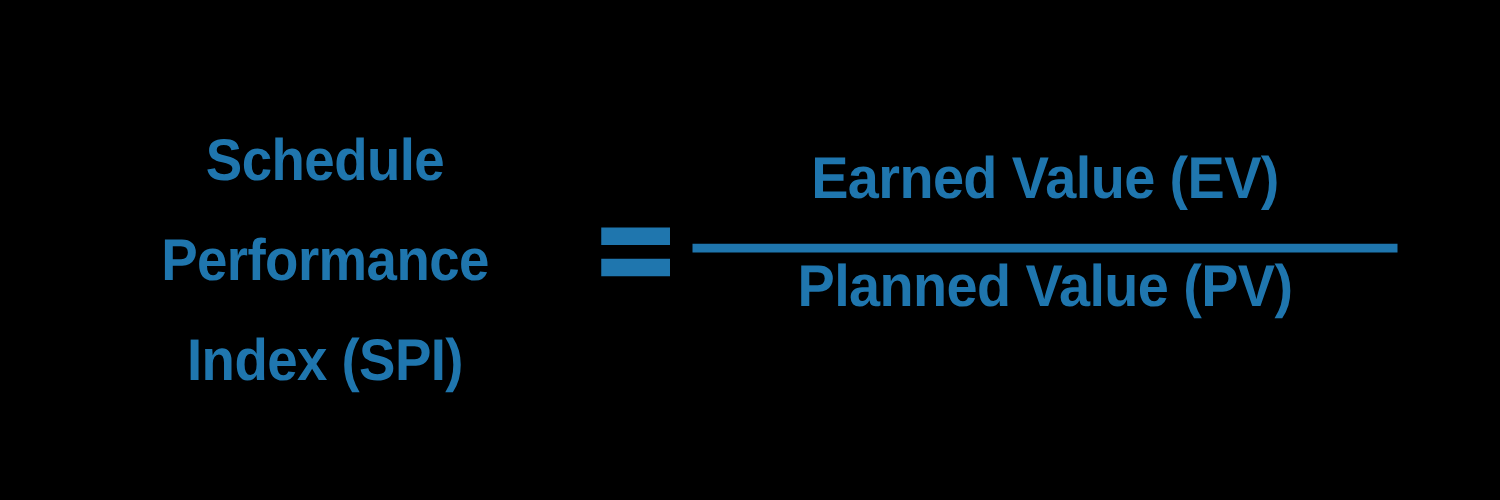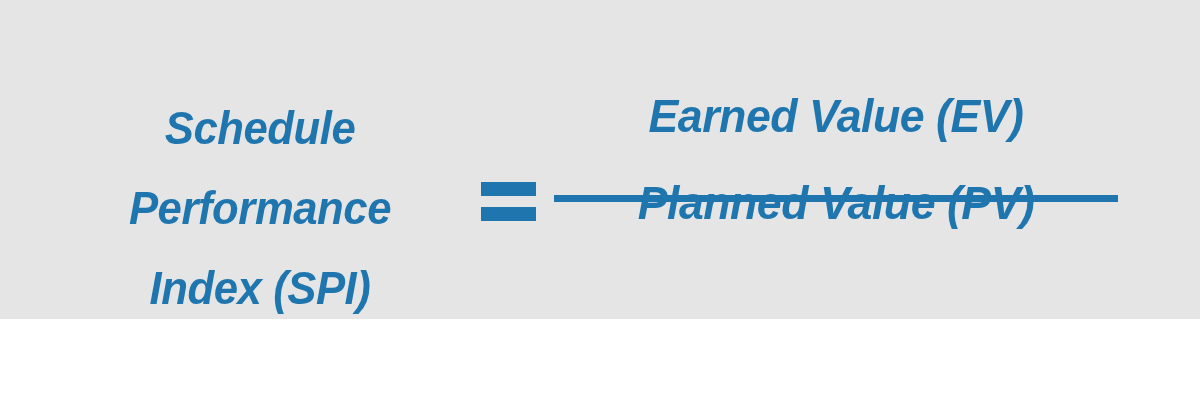--- a/index.html
+++ b/index.html
@@ -10,23 +10,22 @@
     width: 1200px;
     height: 400px;
     background: #ffffff;
     font-family: "Liberation Sans", "DejaVu Sans", sans-serif;
     overflow: hidden;
   }
 
   #formula-canvas {
     position: relative;
     width: 1200px;
-    height: 319px;
-    background: #e5e5e5;
-    font-style: italic;
+    height: 400px;
+    background: #000000;
   }
 
   
   .lhs {
     position: absolute;
     left: 60px;
     top: 88px;
     width: 400px;
     text-align: center;
     color: #1f76ae;
@@ -58,21 +57,21 @@
     height: 14px;
     background: #1f76ae;
   }
   .equals .bar-top    { top: 0px; }
   .equals .bar-bottom { top: 25px; }
 
   
   .rhs {
     position: absolute;
     left: 554px;
-    top: 74px;
+    top: 100px;
     width: 564px;
   }
   .frac-num,
   .frac-den {
     text-align: center;
     color: #1f76ae;
     font-weight: bold;
     font-size: 47px;
     line-height: 1;
     letter-spacing: -0.5px;

